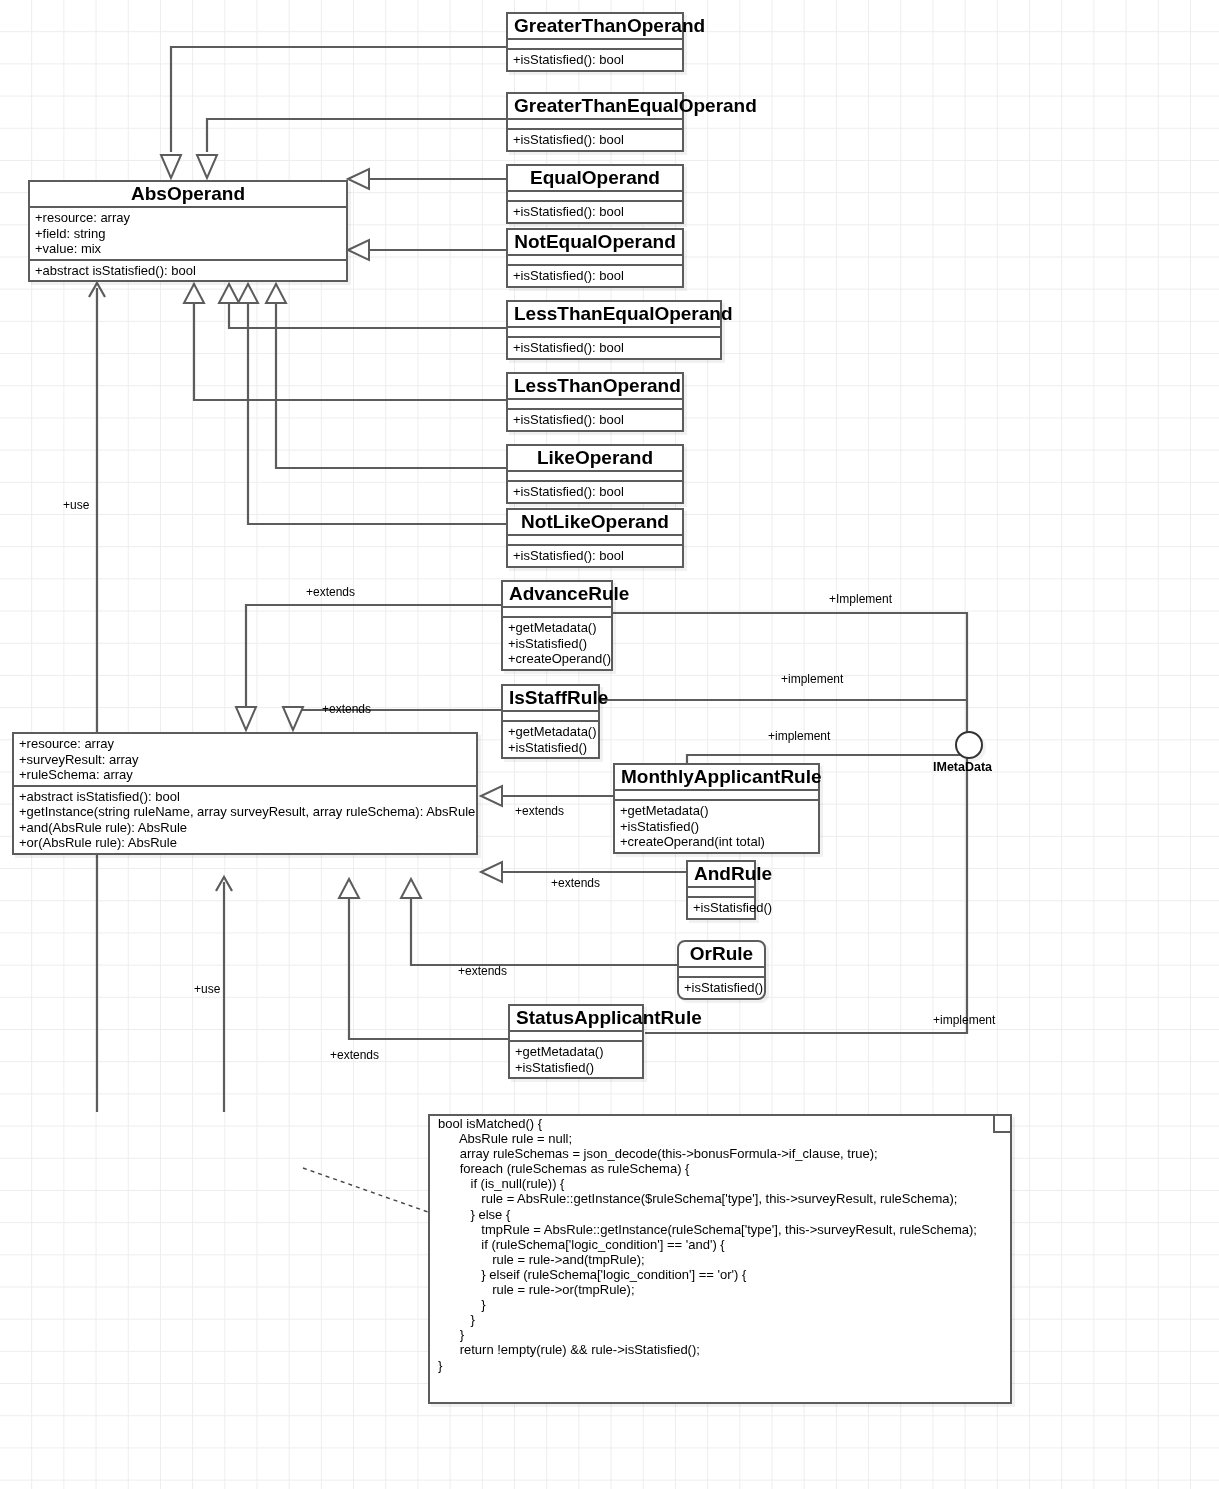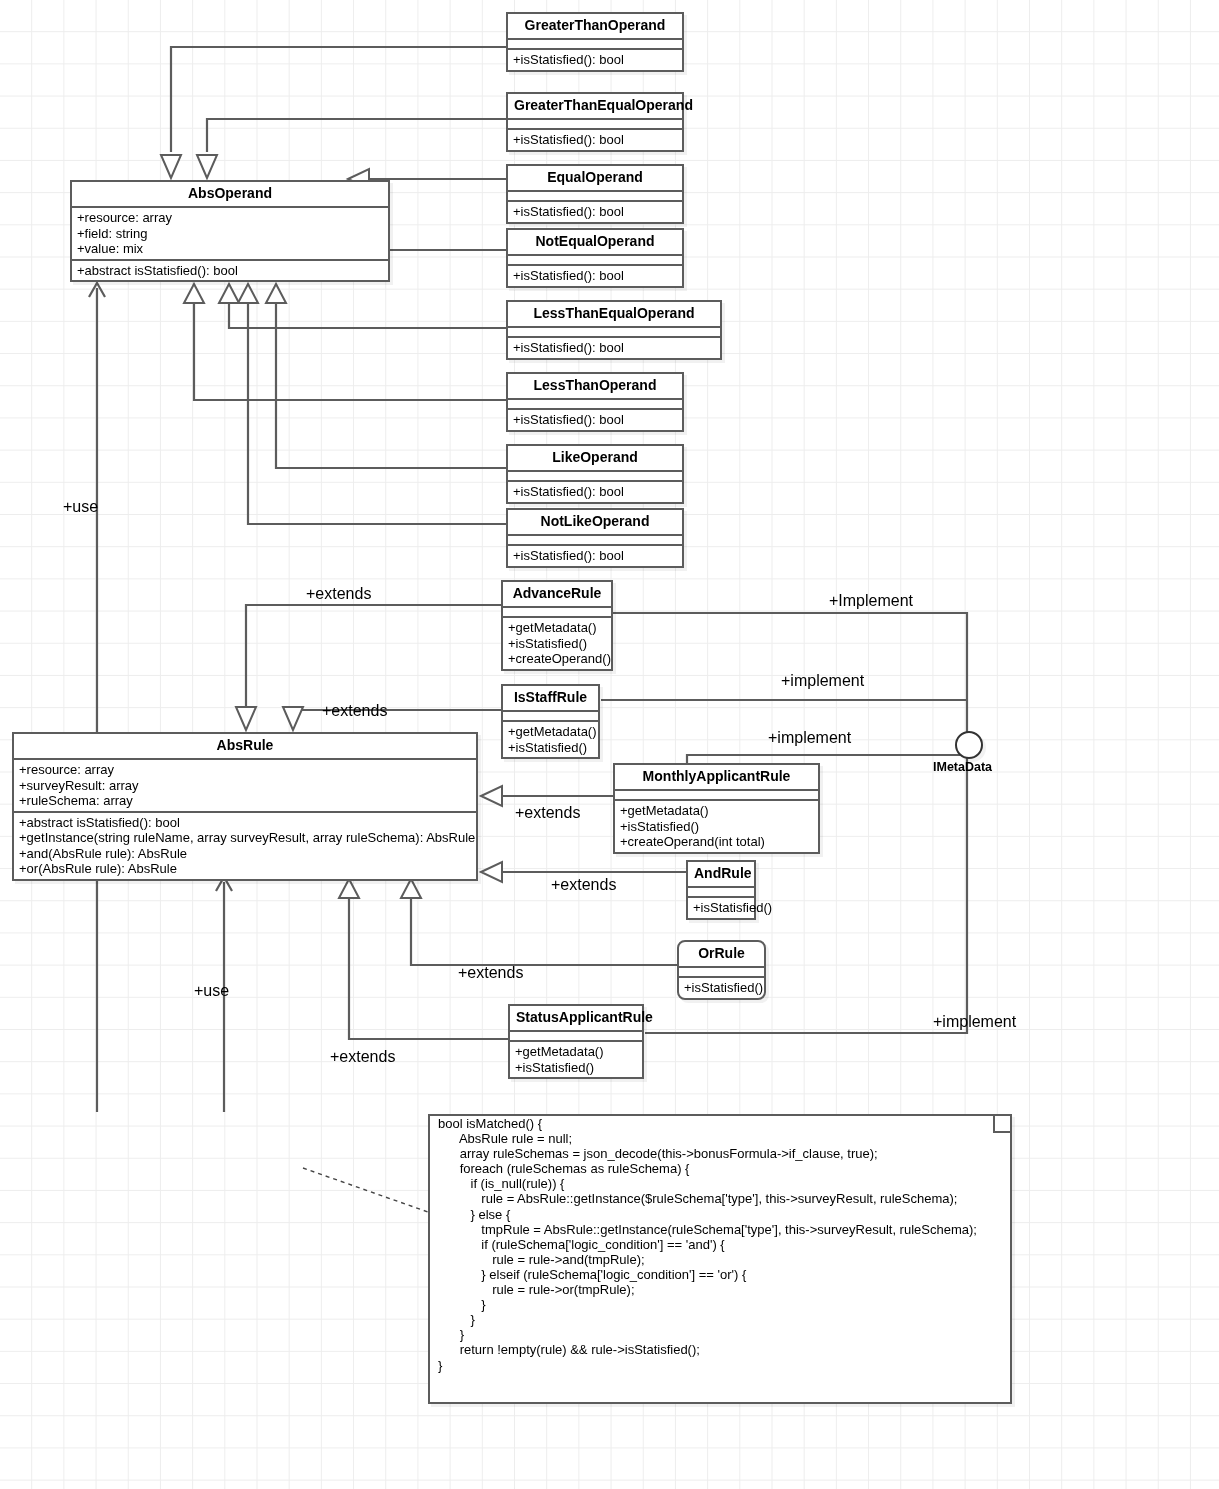--- a/index.html
+++ b/index.html
@@ -26,21 +26,21 @@
     position:absolute;
     background:#fff;
     border:2px solid #5c5c5c;
     box-sizing:border-box;
     box-shadow:3px 3px 0 rgba(0,0,0,0.055);
     z-index:5;
   }
   .cls .title{
     text-align:center;
     font-weight:bold;
-    font-size:14px;
+    font-size:19px;
     color:#000;
     padding:4px 6px 5px 6px;
     border-bottom:2px solid #5c5c5c;
     line-height:15px;
     white-space:nowrap;
   }
   .cls .sec{
     border-bottom:2px solid #5c5c5c;
     padding:2px 5px;
     font-size:13px;
@@ -63,21 +63,21 @@
   }
   .lolli-label{
     position:absolute;
     font-size:12.5px;font-weight:bold;color:#000;
     white-space:nowrap;z-index:6;
   }
 
   
   .elabel{
     position:absolute;
-    font-size:16px;
+    font-size:12px;
     color:#000;
     background:transparent;
     white-space:nowrap;
     z-index:4;
   }
 
   
   .note{
     position:absolute;
     background:#fff;
@@ -251,21 +251,21 @@
   </div>
 
   <div class="cls" style="left:506px;top:508px;width:178px;">
     <div class="title">NotLikeOperand</div>
     <div class="sec empty"></div>
     <div class="sec">
       <div>+isStatisfied(): bool</div>
     </div>
   </div>
 
-  <div class="cls" style="left:28px;top:180px;width:320px;margin-left:42px;">
+  <div class="cls" style="left:28px;top:180px;width:320px;">
     <div class="title">AbsOperand</div>
     <div class="sec">
       <div>+resource: array</div>
       <div>+field: string</div>
       <div>+value: mix</div>
     </div>
     <div class="sec">
       <div>+abstract isStatisfied(): bool</div>
     </div>
   </div>
@@ -318,21 +318,20 @@
   <div class="cls" style="left:508px;top:1004px;width:136px;">
     <div class="title">StatusApplicantRule</div>
     <div class="sec empty"></div>
     <div class="sec">
       <div>+getMetadata()</div>
       <div>+isStatisfied()</div>
     </div>
   </div>
 
   <div class="cls" style="left:12px;top:732px;width:466px;">
-    <div class="title">AbsRule</div>
     <div class="sec">
       <div>+resource: array</div>
       <div>+surveyResult: array</div>
       <div>+ruleSchema: array</div>
     </div>
     <div class="sec">
       <div>+abstract isStatisfied(): bool</div>
       <div>+getInstance(string ruleName, array surveyResult, array ruleSchema): AbsRule</div>
       <div>+and(AbsRule rule): AbsRule</div>
       <div>+or(AbsRule rule): AbsRule</div>

